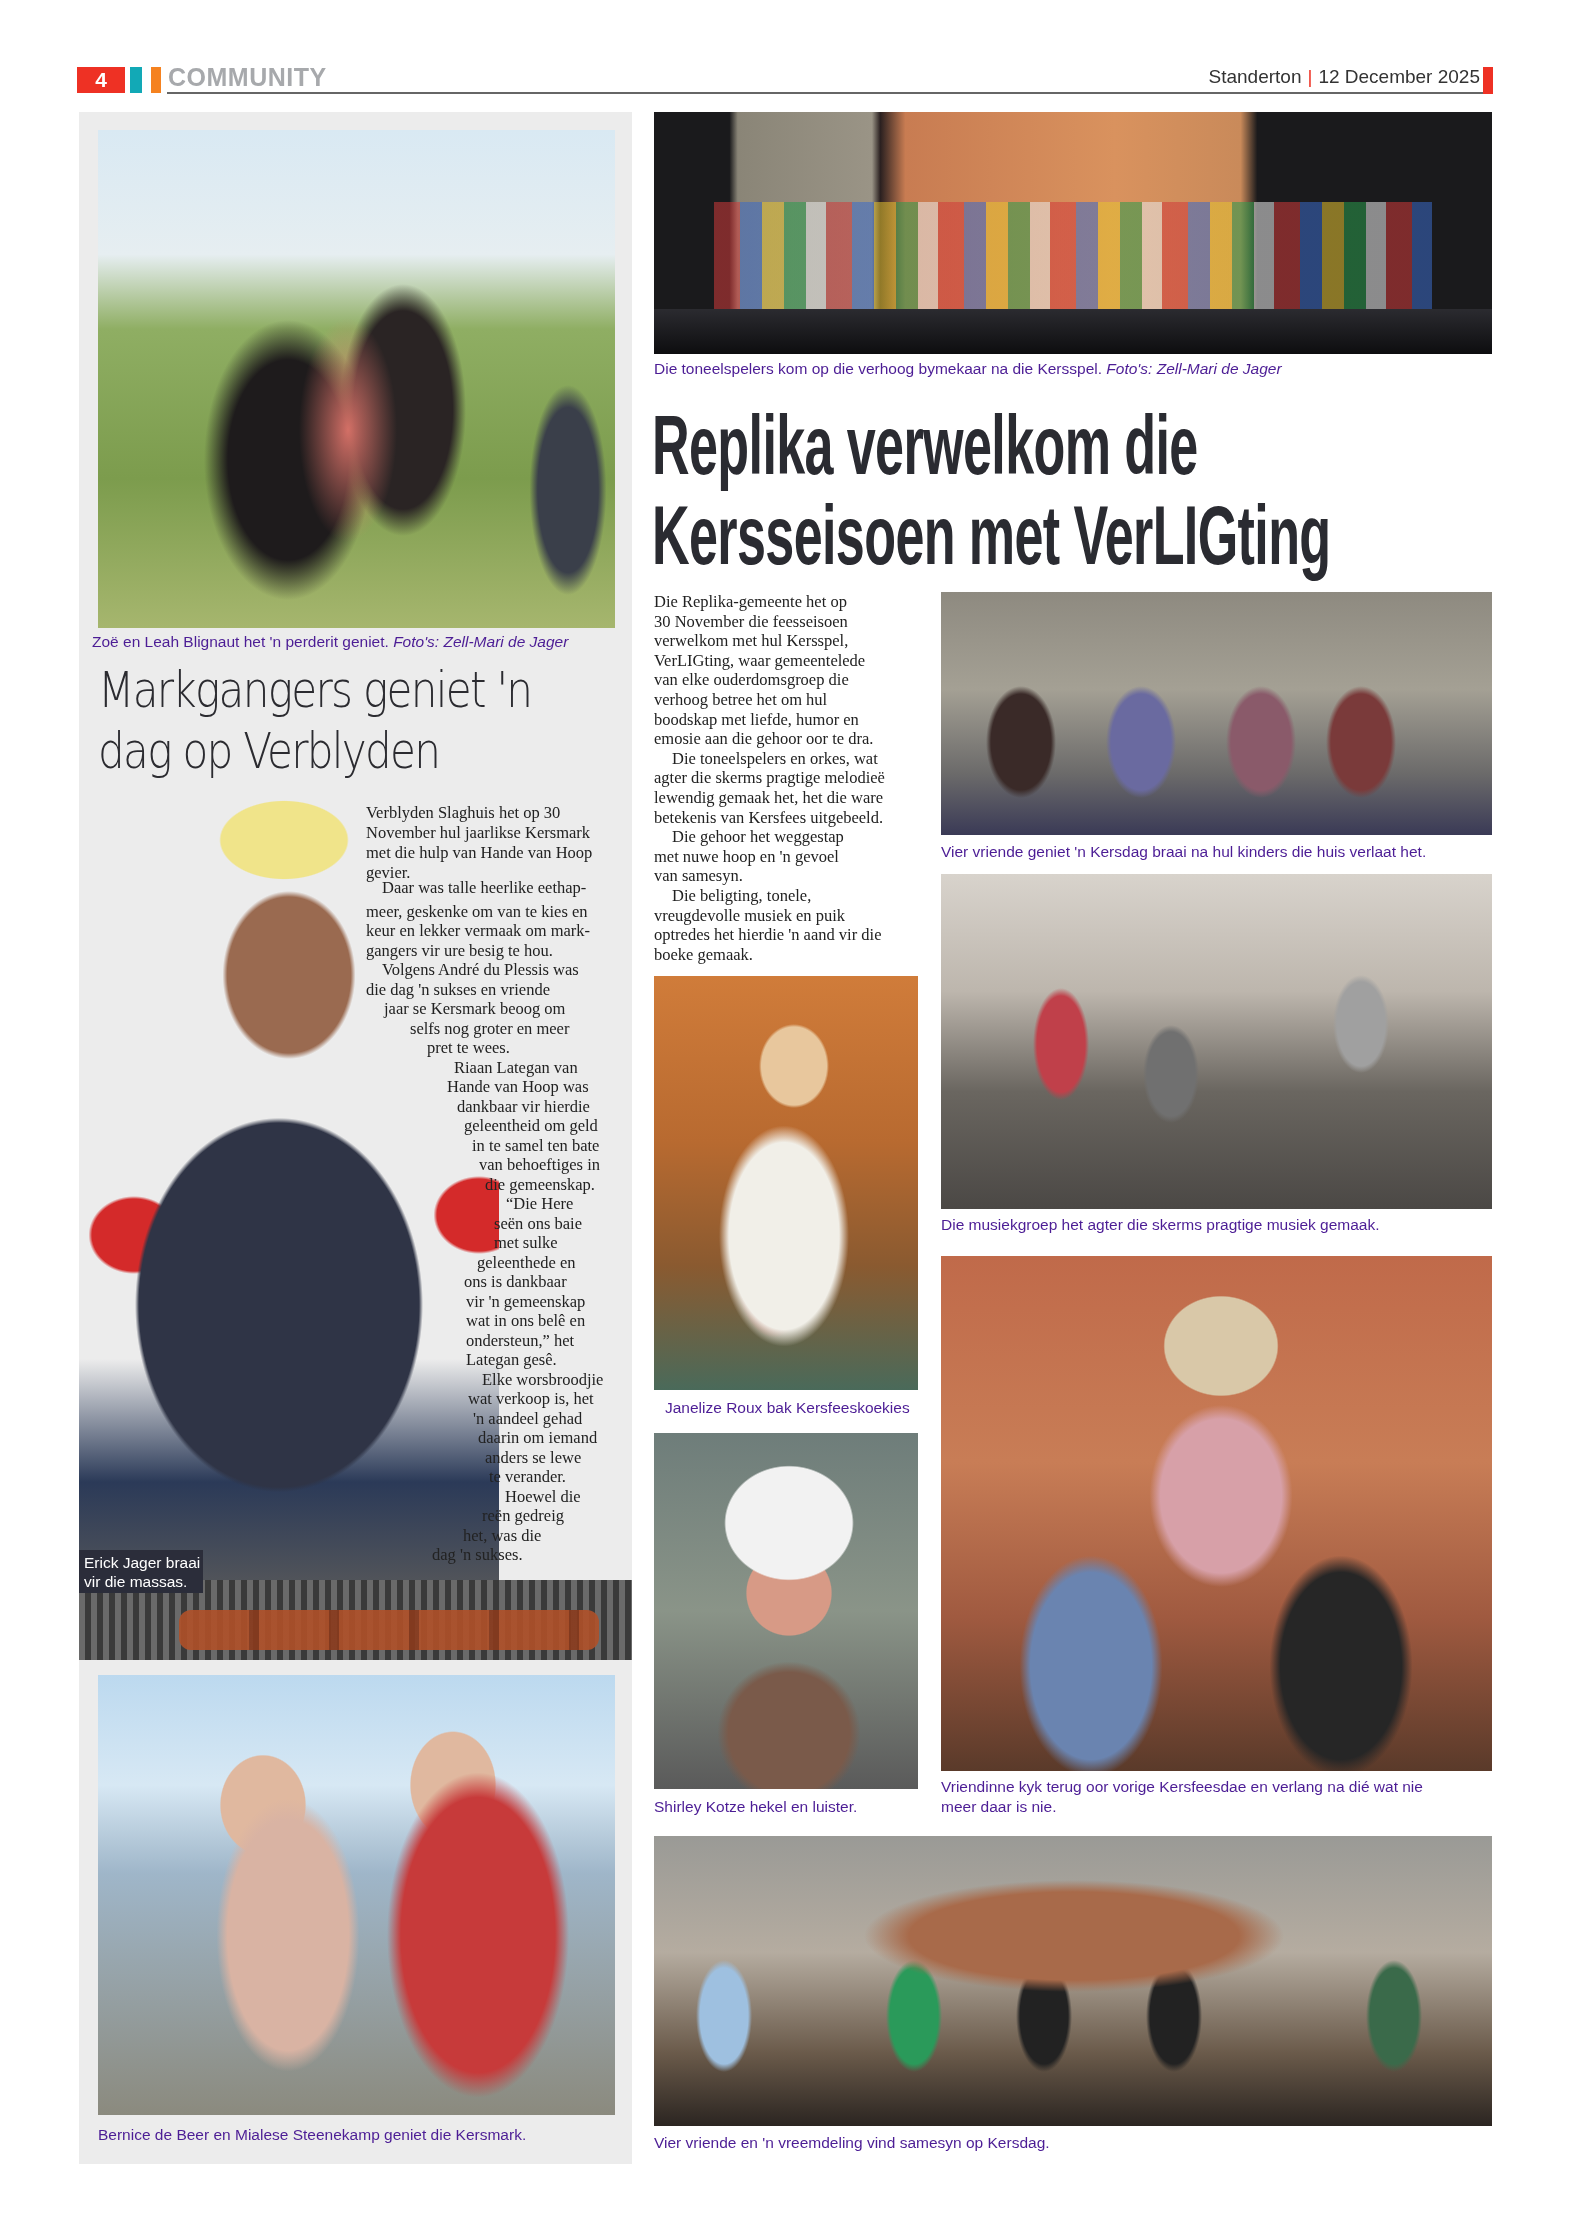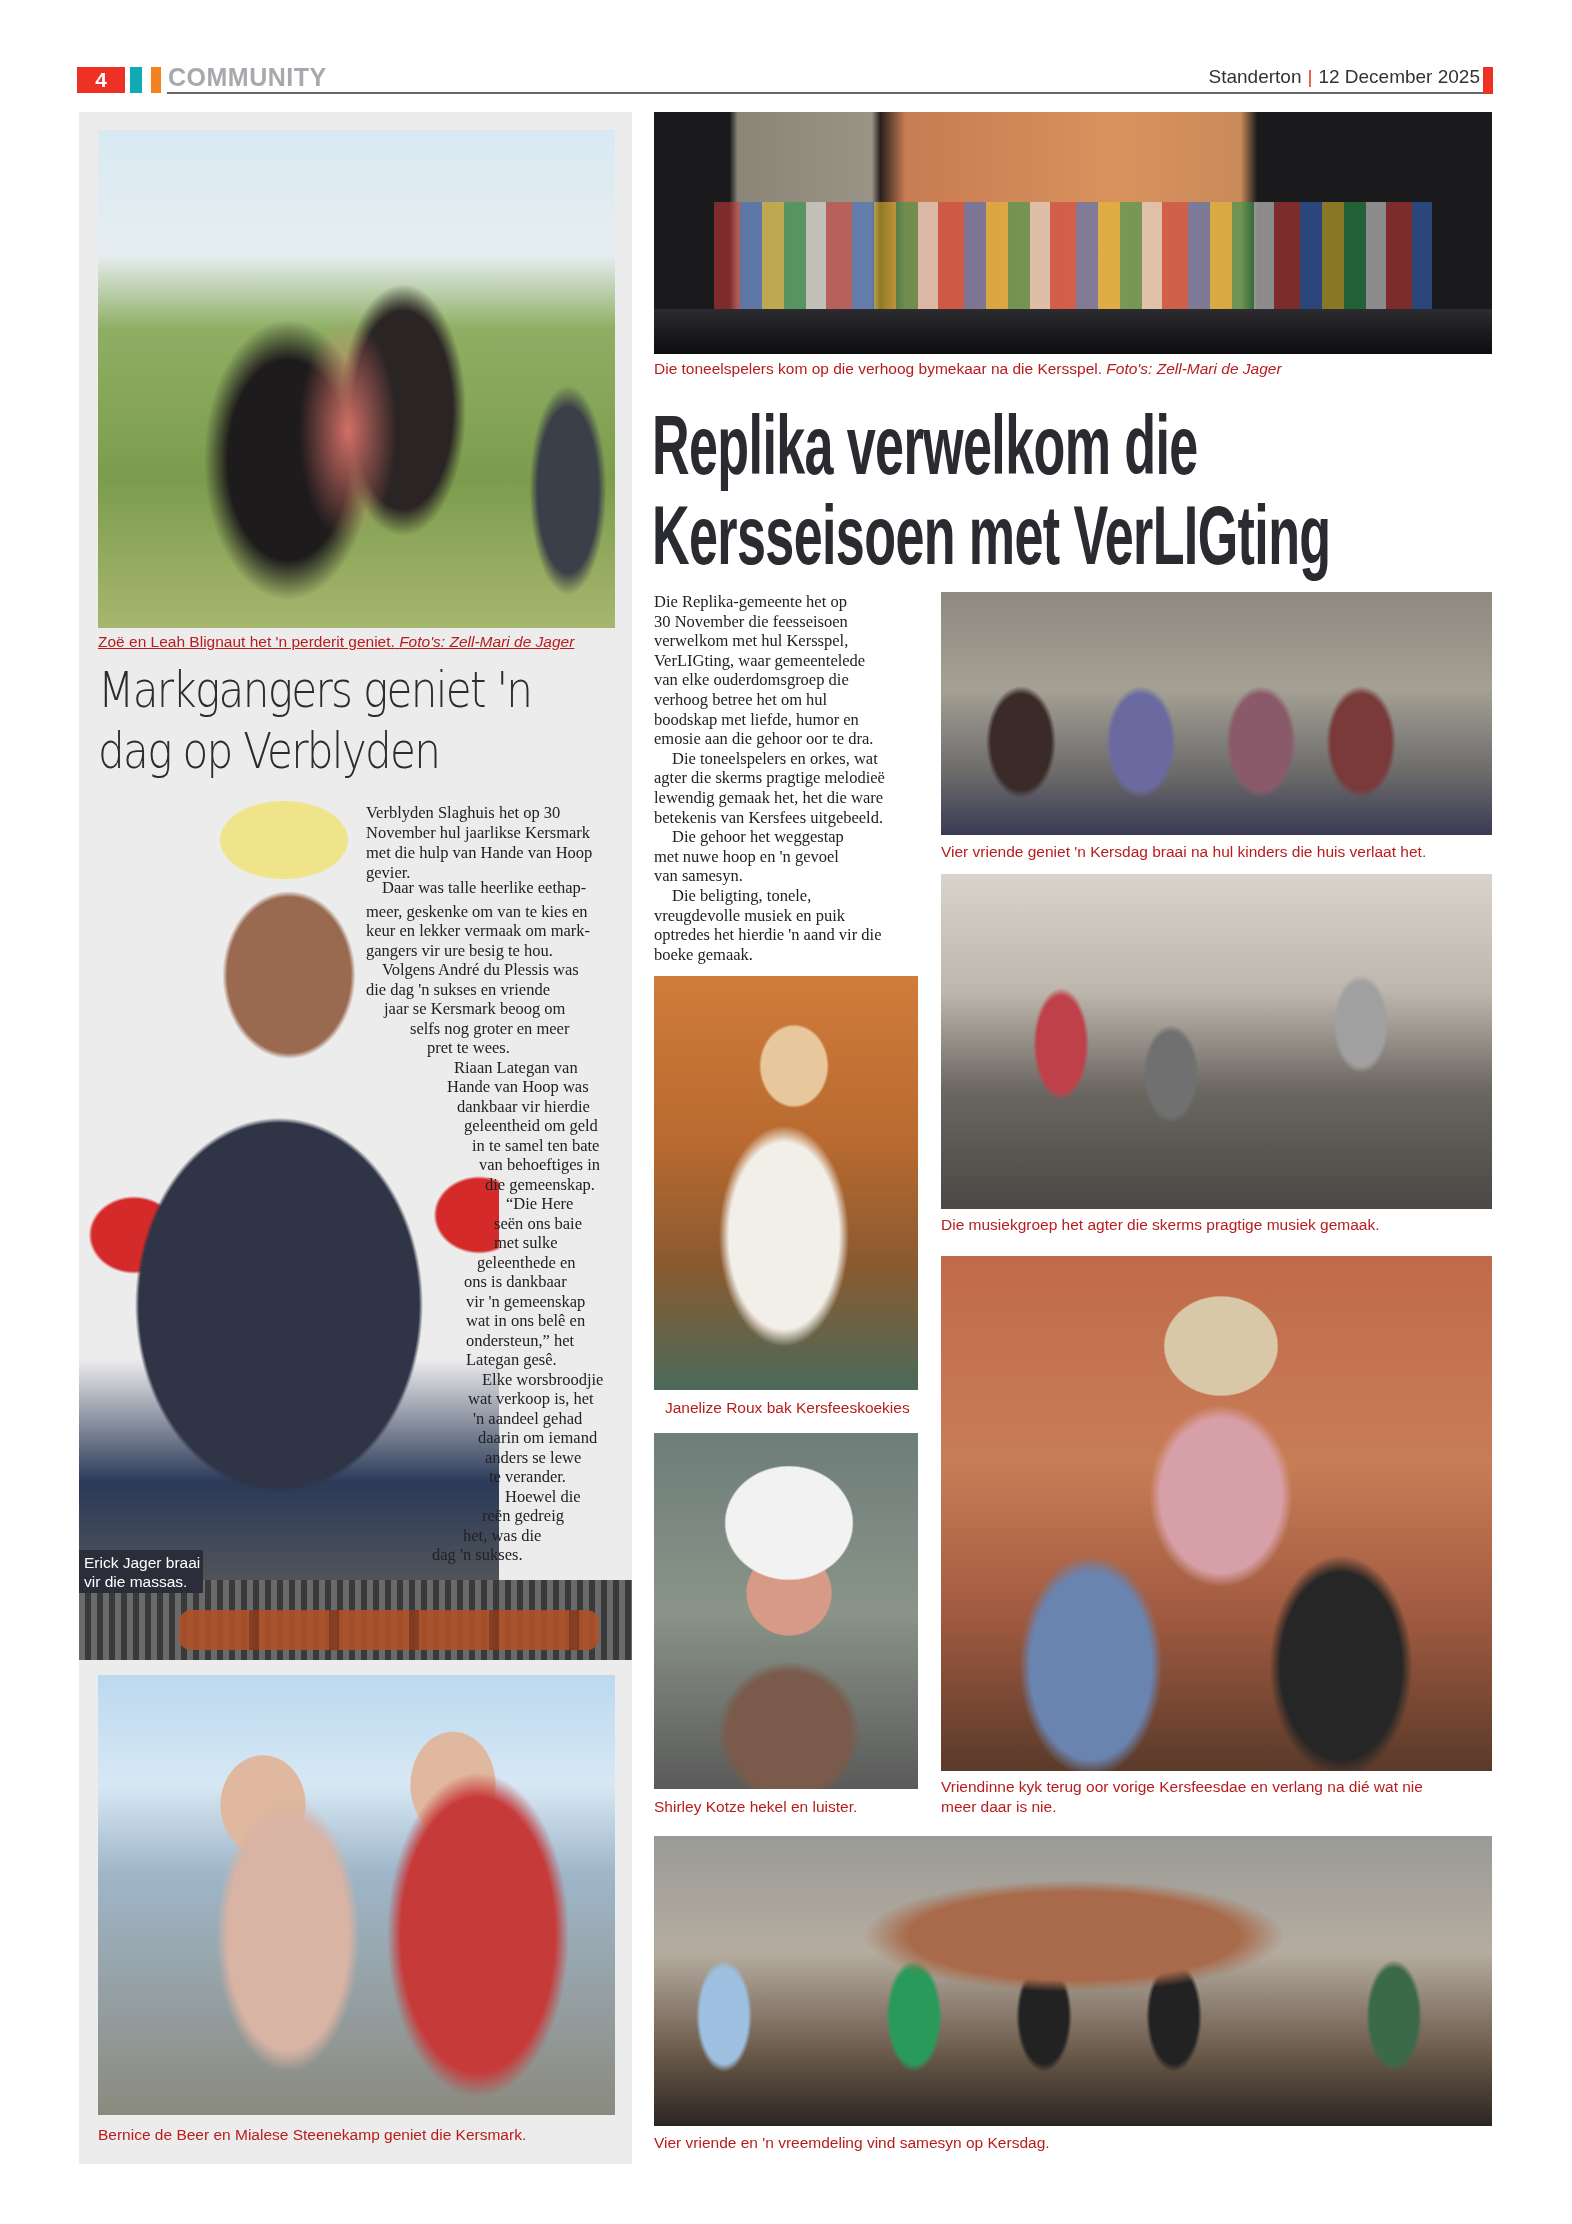--- a/index.html
+++ b/index.html
@@ -13,21 +13,21 @@
   .hdr-section { position:absolute; left:168px; top:63px; font-weight:bold; font-size:25px; color:#a7a9ac; letter-spacing:0.5px; }
   .hdr-rule { position:absolute; left:167px; top:92px; width:1325px; height:2px; background:#666; }
   .hdr-right { position:absolute; right:92px; top:66px; font-size:19px; color:#333; }
   .hdr-right .sep { color:#ee3124; margin:0 6px; }
   .hdr-redbar { position:absolute; left:1483px; top:67px; width:10px; height:27px; background:#ee3124; }
 
   
   .left-panel { position:absolute; left:79px; top:112px; width:553px; height:2052px; background:#ececec; }
 
   .photo { position:absolute; overflow:hidden; }
-  .caption { position:absolute; font-size:15.5px; color:#b91c1c; line-height:20px; }
+  .caption { position:absolute; font-size:15.5px; color:#4c1d95; line-height:20px; }
   .caption i { font-style:italic; }
 
   
   .ph-horse { left:98px; top:130px; width:517px; height:498px;
     background:
       radial-gradient(ellipse 70px 160px at 250px 300px, rgba(230,120,110,.9), transparent 70%),
       radial-gradient(ellipse 120px 200px at 190px 330px, #1e1b1c 50%, transparent 70%),
       radial-gradient(ellipse 90px 180px at 305px 280px, #2a2424 55%, transparent 70%),
       radial-gradient(ellipse 55px 150px at 470px 360px, #3a3f4a 55%, transparent 70%),
       linear-gradient(180deg, #d9e9f3 0%, #e6eef1 25%, #8fae63 40%, #7c9c4d 70%, #a6b66e 100%); }
@@ -129,21 +129,21 @@
 <div class="hdr-section">COMMUNITY</div>
 <div class="hdr-rule"></div>
 <div class="hdr-right">
   <span>Standerton</span><span class="sep">|</span><span>12 December 2025</span>
 </div>
 <div class="hdr-redbar"></div>
 
 <div class="left-panel"></div>
 
 <div class="photo ph-horse"></div>
-<div class="caption" style="left:98px;top:632px;text-decoration:underline;">
+<div class="caption" style="left:92px;top:632px;">
   <span>Zoë en Leah Blignaut het 'n perderit geniet.</span>
   <i>Foto's: Zell-Mari de Jager</i>
 </div>
 
 <div class="headline-left">
   <div>Markgangers geniet 'n</div>
   <div>dag op Verblyden</div>
 </div>
 
 <div class="photo ph-man"></div>

